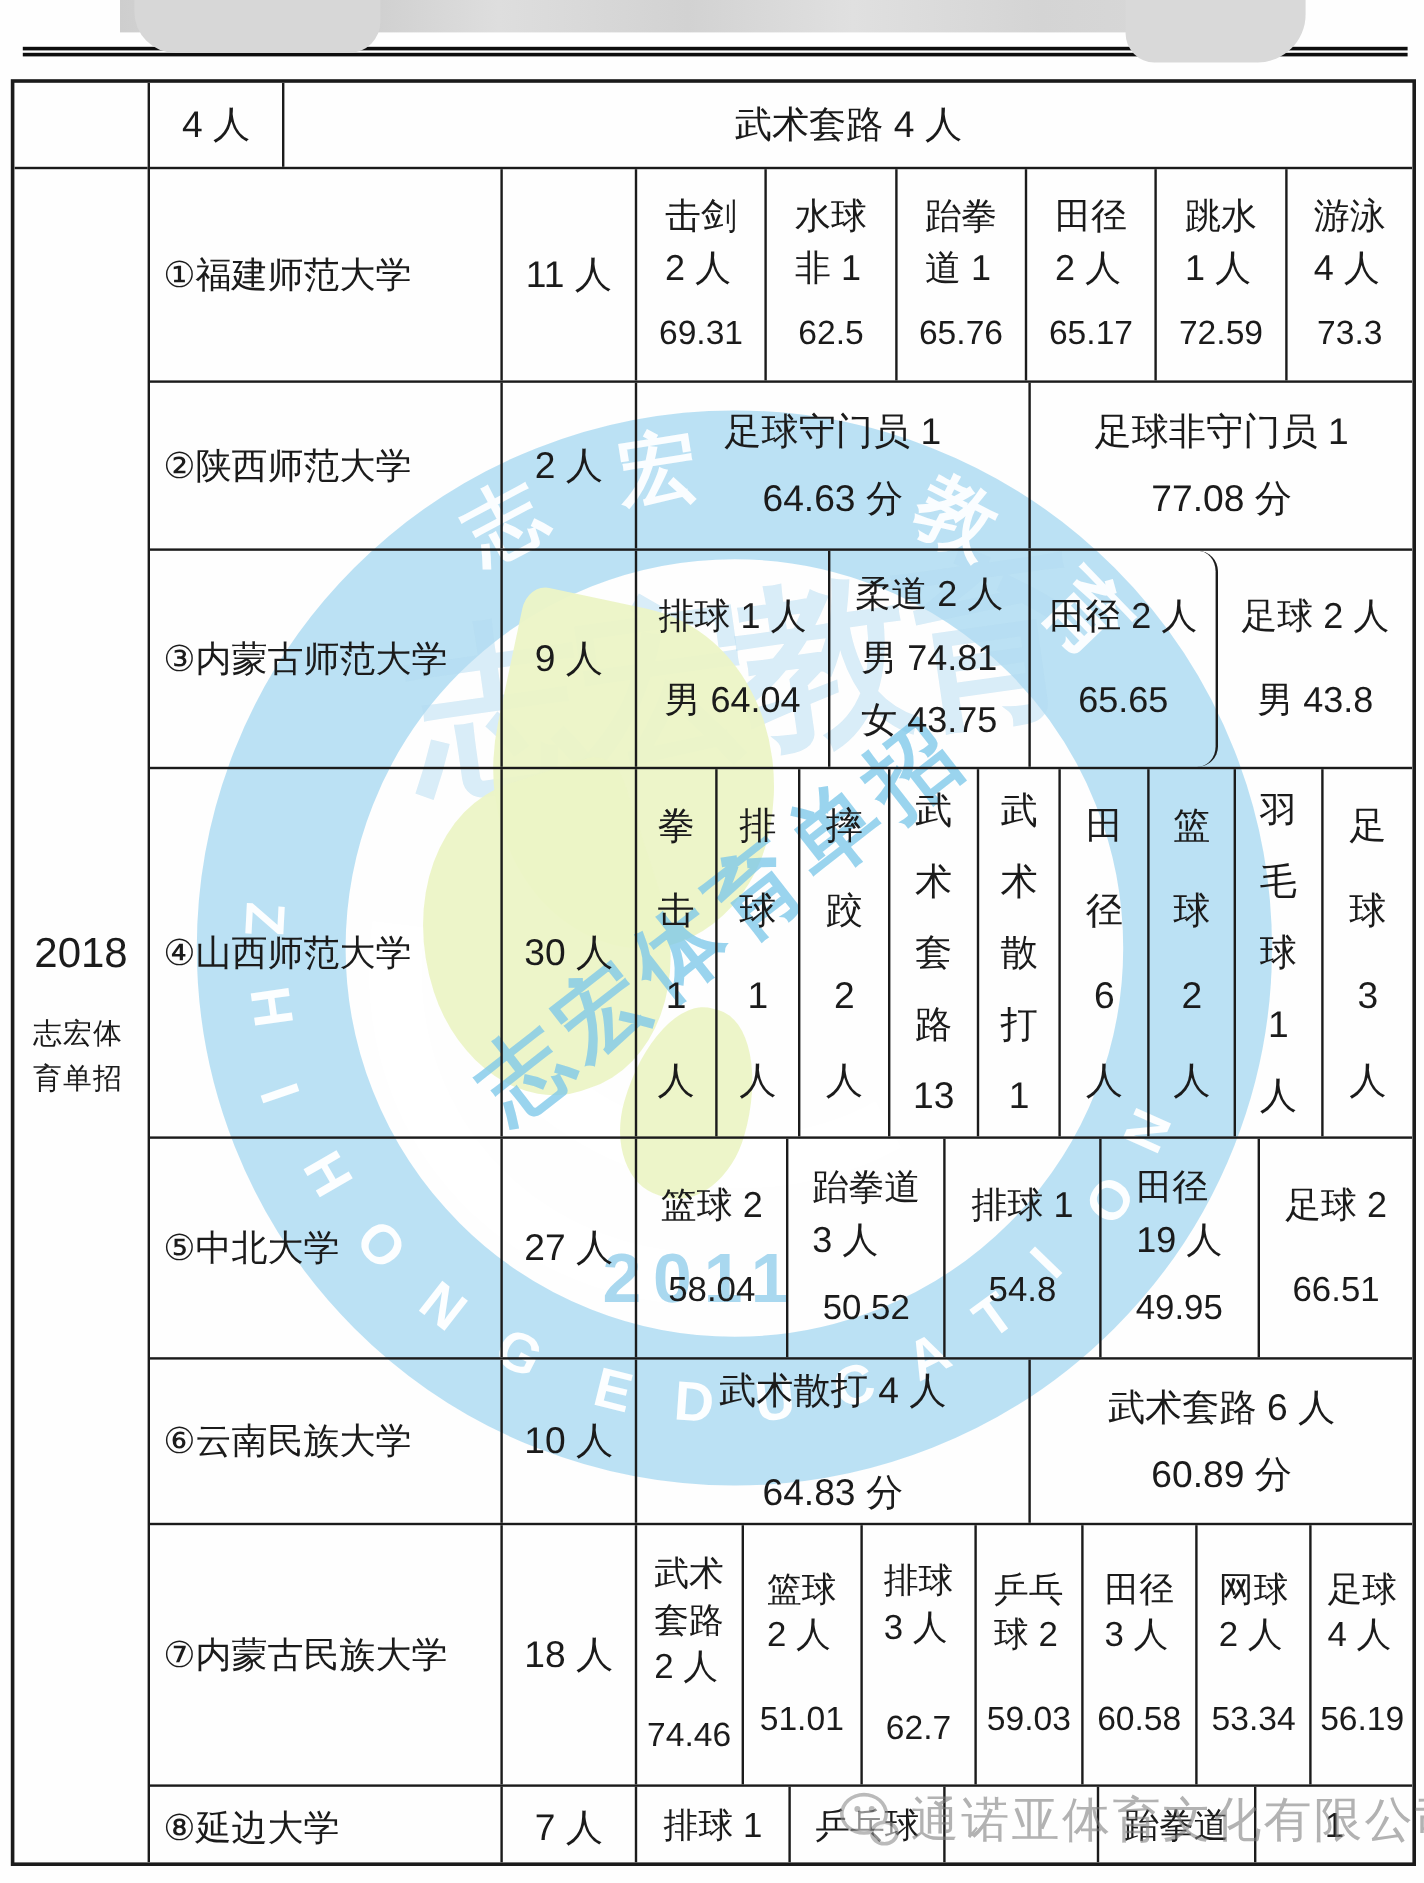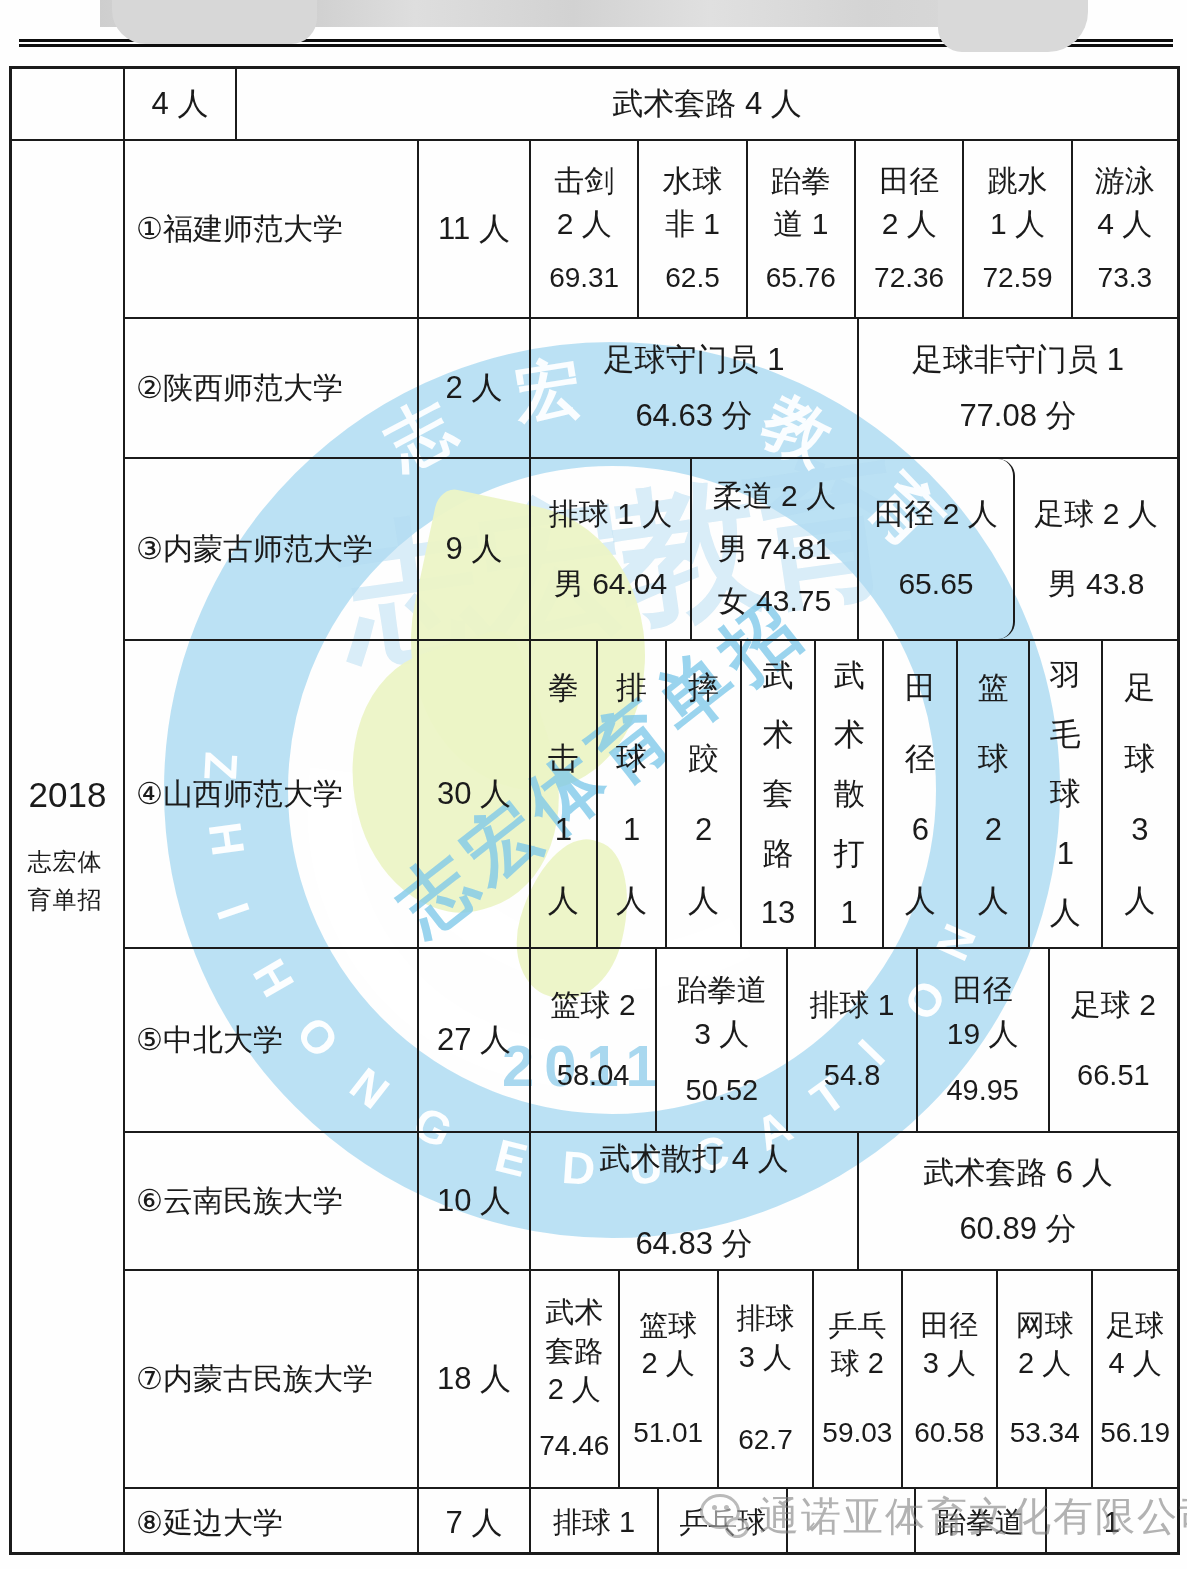--- a/index.html
+++ b/index.html
@@ -47,21 +47,21 @@
   .maincol{flex:1;display:flex;flex-direction:column;overflow:hidden;}
   .row{display:flex;border-bottom:2px solid #1b1b1b;box-sizing:border-box;flex:0 0 auto;}
   .row:last-child{border-bottom:none;}
   .namecell{width:294px;flex:0 0 294px;border-right:2px solid #1b1b1b;display:flex;align-items:center;
        padding-left:11px;font-size:30px;box-sizing:border-box;}
   .no{font-size:19px;margin-right:7px;align-self:center;margin-top:6px;}
   .countcell{width:112px;flex:0 0 112px;border-right:2px solid #1b1b1b;display:flex;align-items:center;
        justify-content:center;font-size:31px;box-sizing:border-box;}
   .cellsbox{flex:1;display:flex;}
   .cell{border-right:2px solid #1b1b1b;box-sizing:border-box;display:flex;flex-direction:column;
-       align-items:center;justify-content:space-evenly;text-align:center;min-width:0;padding:2px 0;}
+       align-items:center;justify-content:space-evenly;min-width:0;padding:2px 0;}
   .cell:last-child{border-right:none;}
   .lines{display:flex;flex-direction:column;gap:9px;}
   .line{font-size:30px;line-height:1.15;}
   .score{font-size:28px;}
   .vtok{font-size:31px;line-height:1.72;}
   .rtop .line{font-size:31px;}
   .r2 .line,.r6 .line{font-size:31px;}
   .r5 .score{font-size:29px;}
   .r7 .line{font-size:29px;}
   .r7 .lines{gap:5px;}
@@ -167,21 +167,21 @@
                 <div class="line">跆拳</div>
                 <div class="line">道 1</div>
               </div>
               <div class="score">65.76</div>
             </div>
             <div class="cell" style="flex: 109 0 0px;">
               <div class="lines">
                 <div class="line">田径</div>
                 <div class="line">2 人</div>
               </div>
-              <div class="score">72.36</div>
+              <div class="score">65.17</div>
             </div>
             <div class="cell" style="flex: 109 0 0px;">
               <div class="lines">
                 <div class="line">跳水</div>
                 <div class="line">1 人</div>
               </div>
               <div class="score">72.59</div>
             </div>
             <div class="cell" style="flex: 107 0 0px;">
               <div class="lines">

